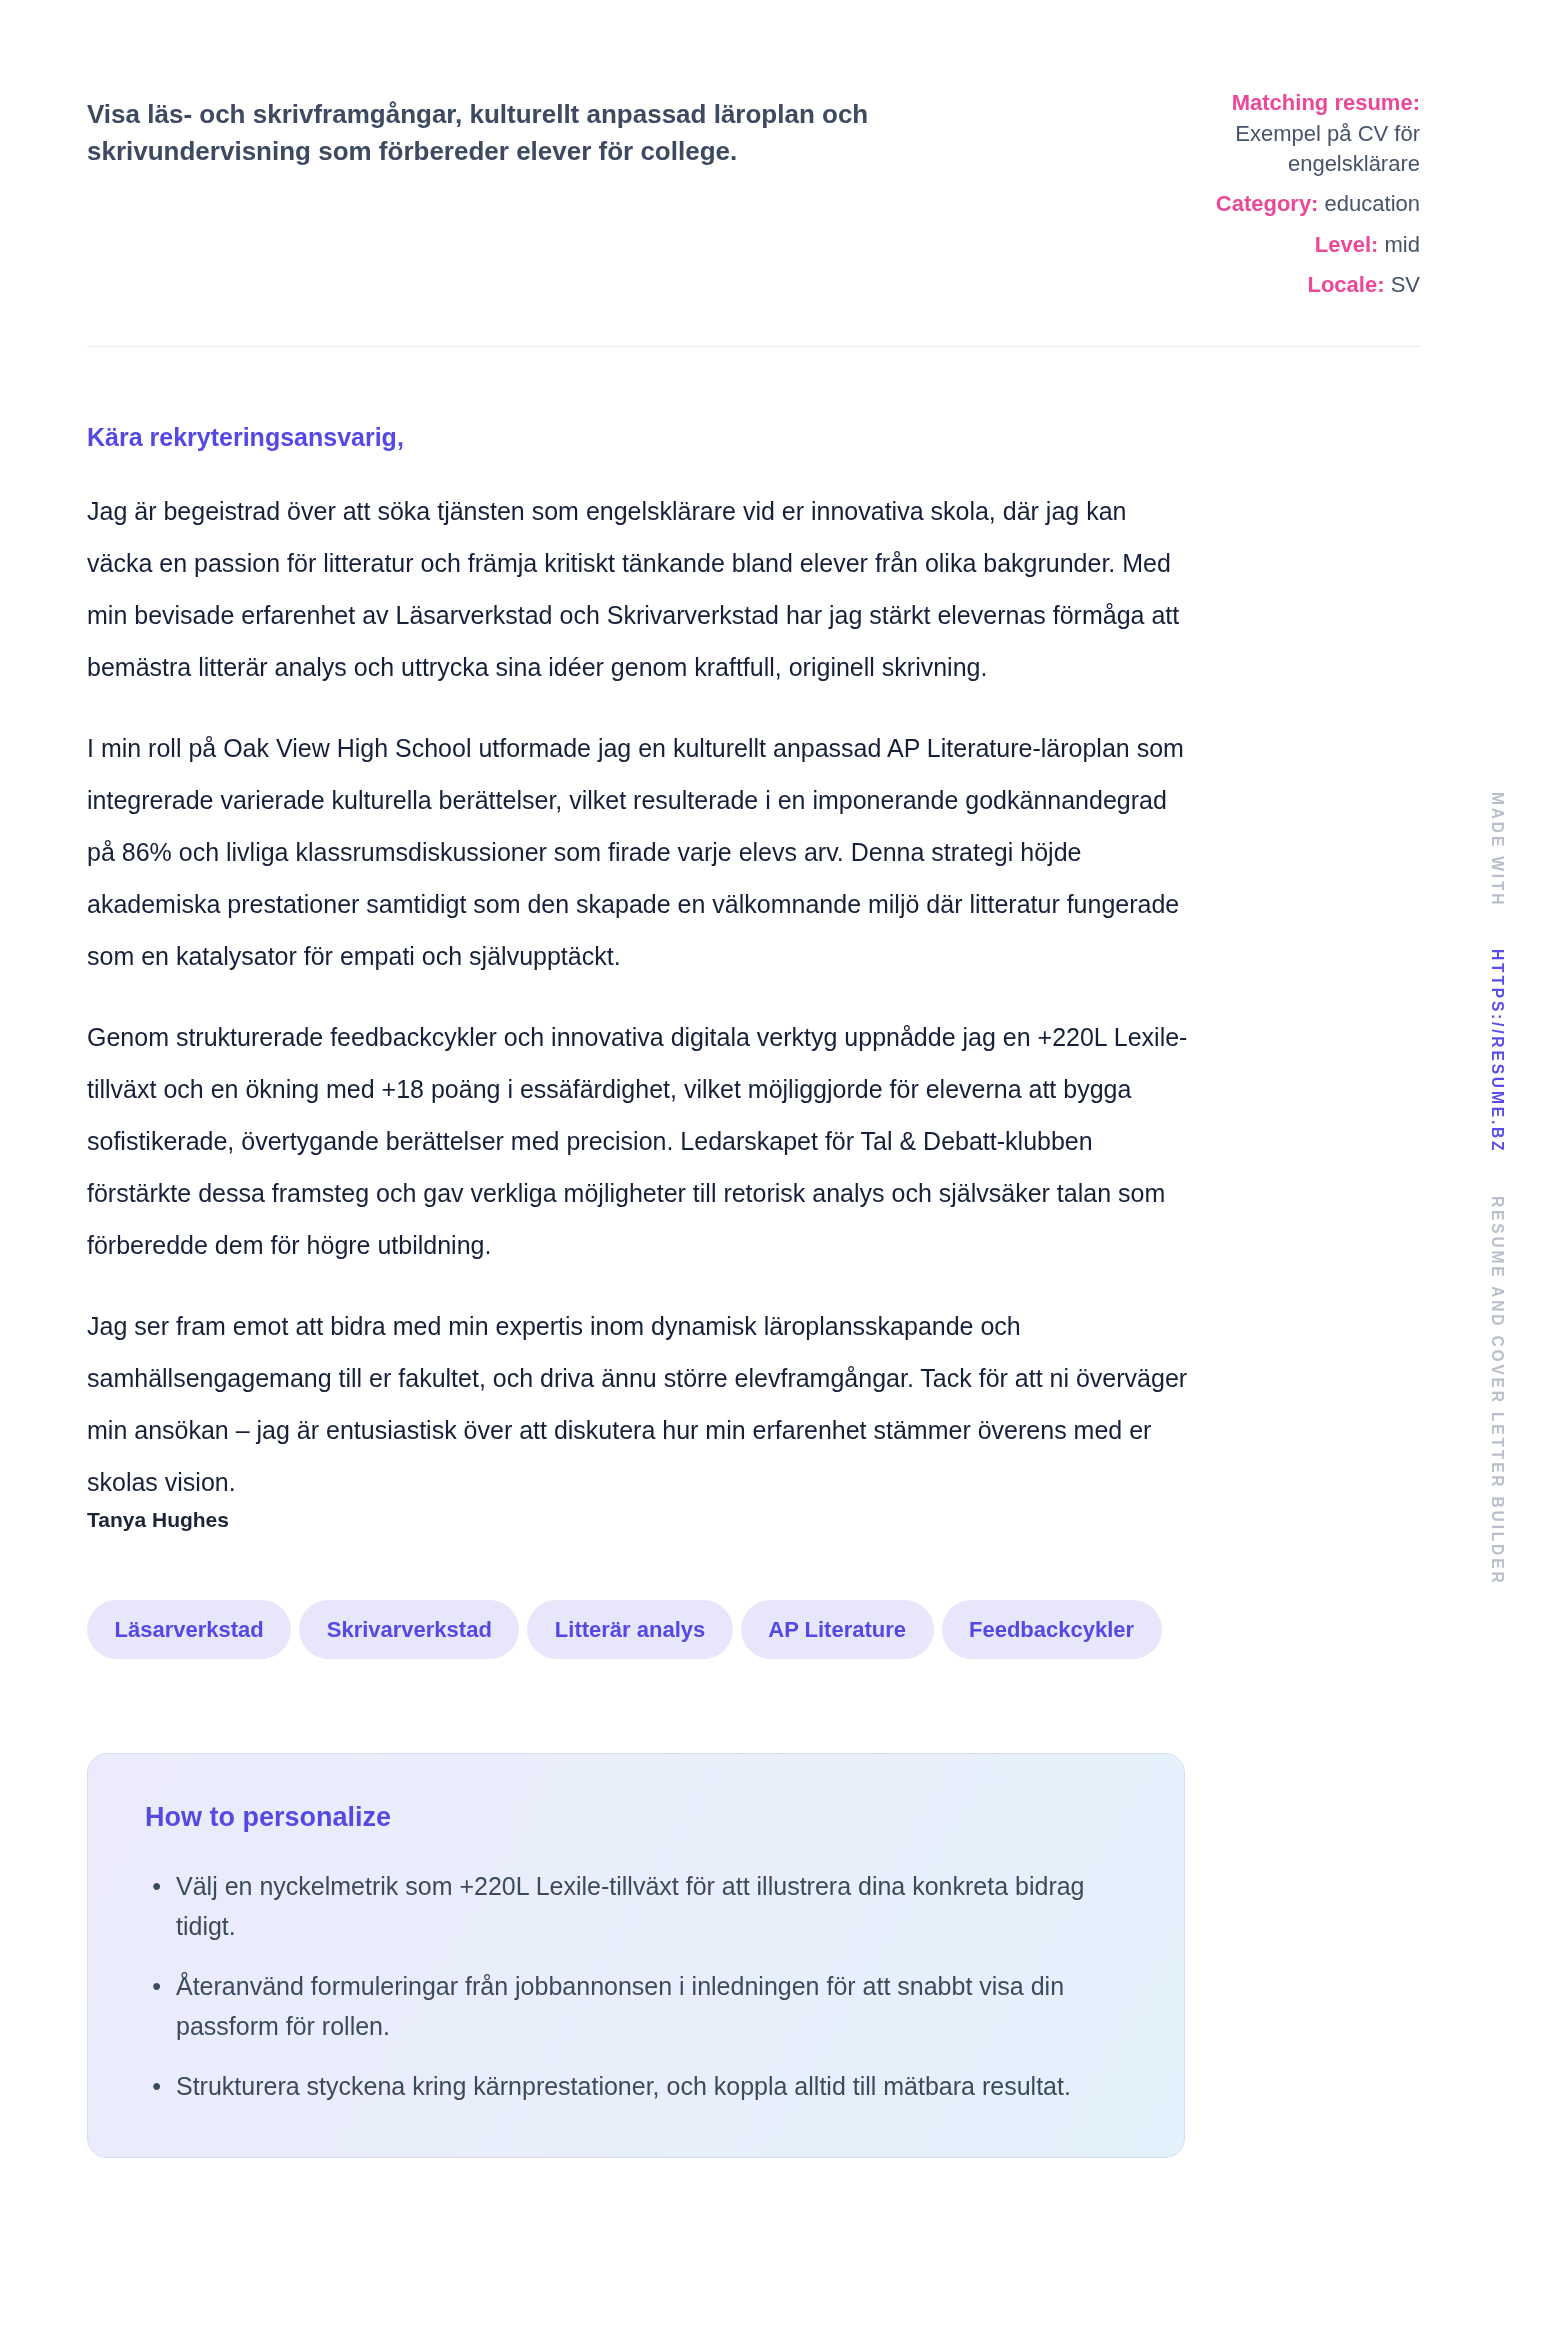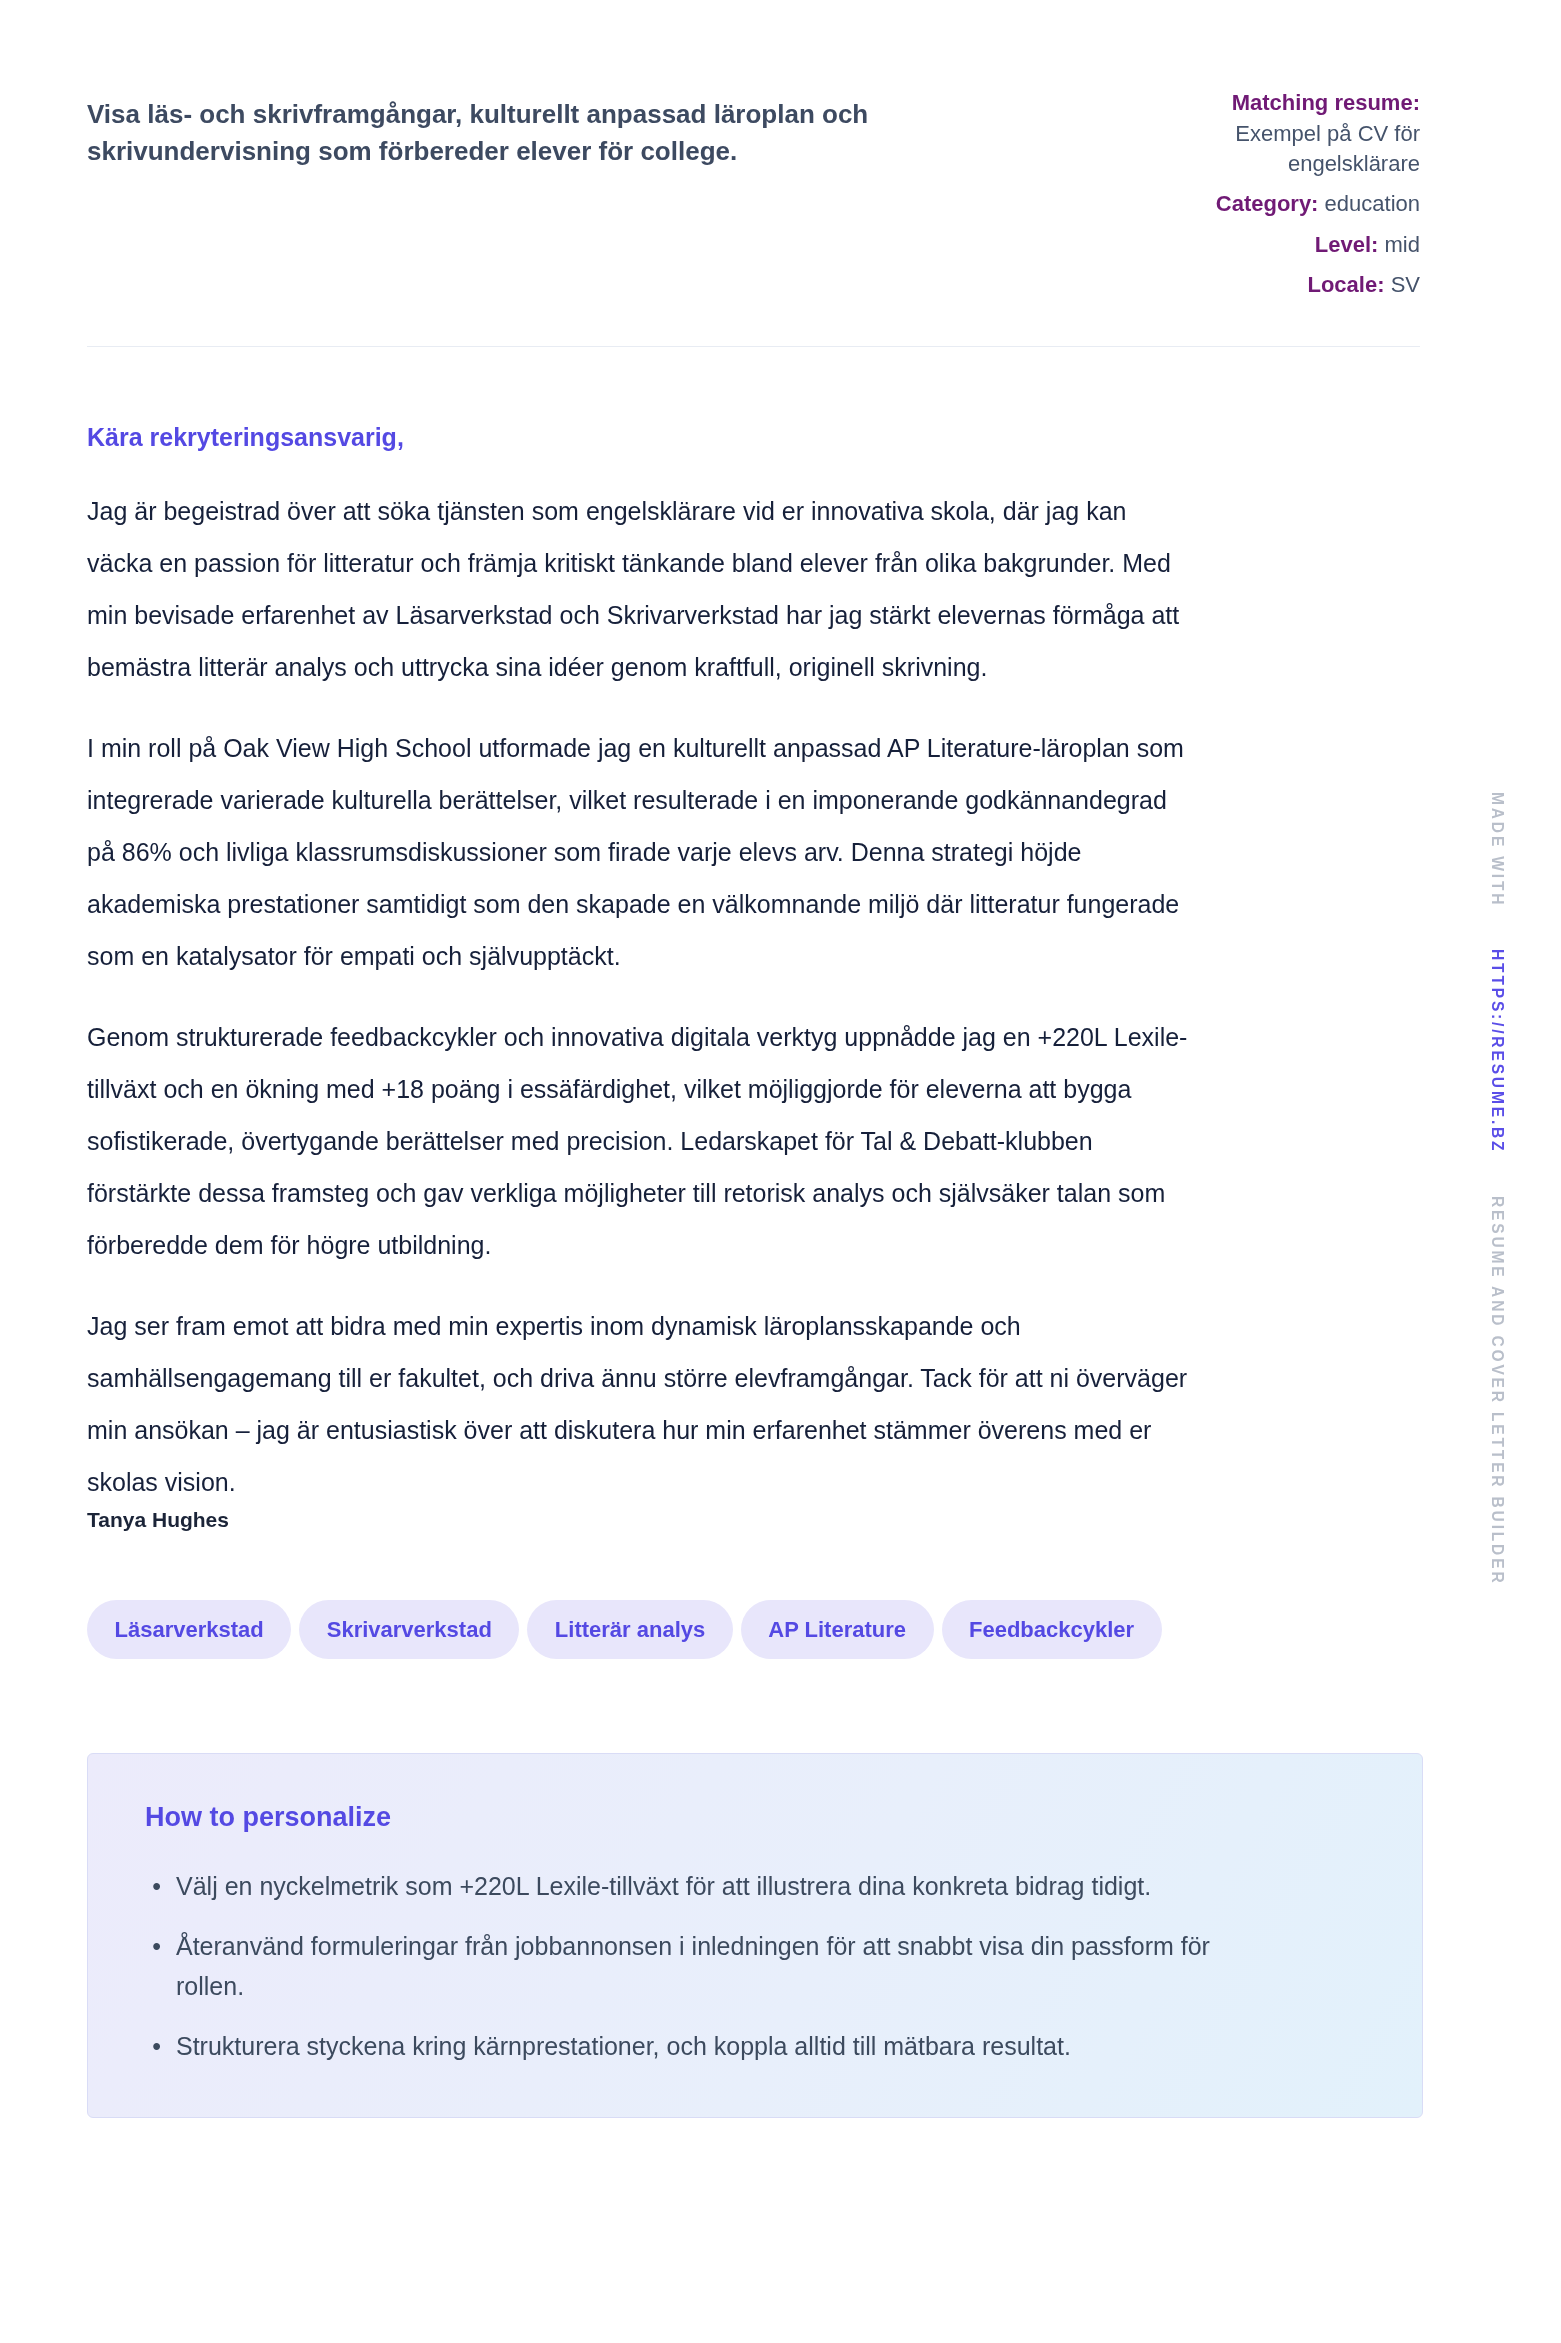--- a/index.html
+++ b/index.html
@@ -18,21 +18,21 @@
   .page-title {
     color: #5449e3;
     font-size: 40px; font-weight: 700; line-height: 1.3;
     letter-spacing: -0.5px; max-width: 735px;
   }
   .subtitle {
     margin-top: 14.7px; font-size: 26px; font-weight: 700; line-height: 1.43;
     color: #3d4a61; max-width: 808px;
   }
   .meta { text-align: right; font-size: 22px; line-height: 1.38; color: #45536b; padding-top: 7.3px; flex-shrink: 0; }
-  .meta .label { font-weight: 700; color: #701a75; }
+  .meta .label { font-weight: 700; color: #ec4899; }
   .meta-matching-value { max-width: 200px; margin-left: auto; }
   .meta-row { margin-top: 10px; }
 
   .divider { border: none; border-top: 1.8px solid #e8ecf3; margin-top: 46px; }
 
   
   .letter { margin-top: 72px; }
   .greeting { color: #5449e3; font-size: 25px; font-weight: 700; line-height: 37px; }
   .para { margin-top: 29px; font-size: 25px; line-height: 52px; color: #16203a; max-width: 1107px; }
 
@@ -41,22 +41,22 @@
 
   
   .tags { margin-top: 68px; display: flex; gap: 8px; }
   .tag {
     background: #e8e6fb; color: #5449e3; font-size: 22px; font-weight: 700;
     padding: 16.5px 27.5px; border-radius: 917px; white-space: nowrap; cursor: pointer;
   }
 
   
   .personalize {
-    margin-top: 94px; width: 1336px;
-    border: 1.8px solid #d9dcf6; border-radius: 6px;
+    margin-top: 94px; width: 1098px;
+    border: 1.8px solid #d9dcf6; border-radius: 20px;
     background: linear-gradient(120deg, #ecebfb 0%, #e8effb 55%, #e2f1fb 100%);
     padding: 48px 57px 51px 57px;
   }
   .personalize-title { color: #5449e3; font-size: 27px; font-weight: 700; }
   .personalize ul { margin-top: 33px; list-style: none; }
   .personalize li {
     position: relative; padding-left: 31px; margin-top: 20px;
     font-size: 25px; line-height: 40px; color: #3c4a5e; max-width: 1111px;
   }
   .personalize li:first-child { margin-top: 0; }

